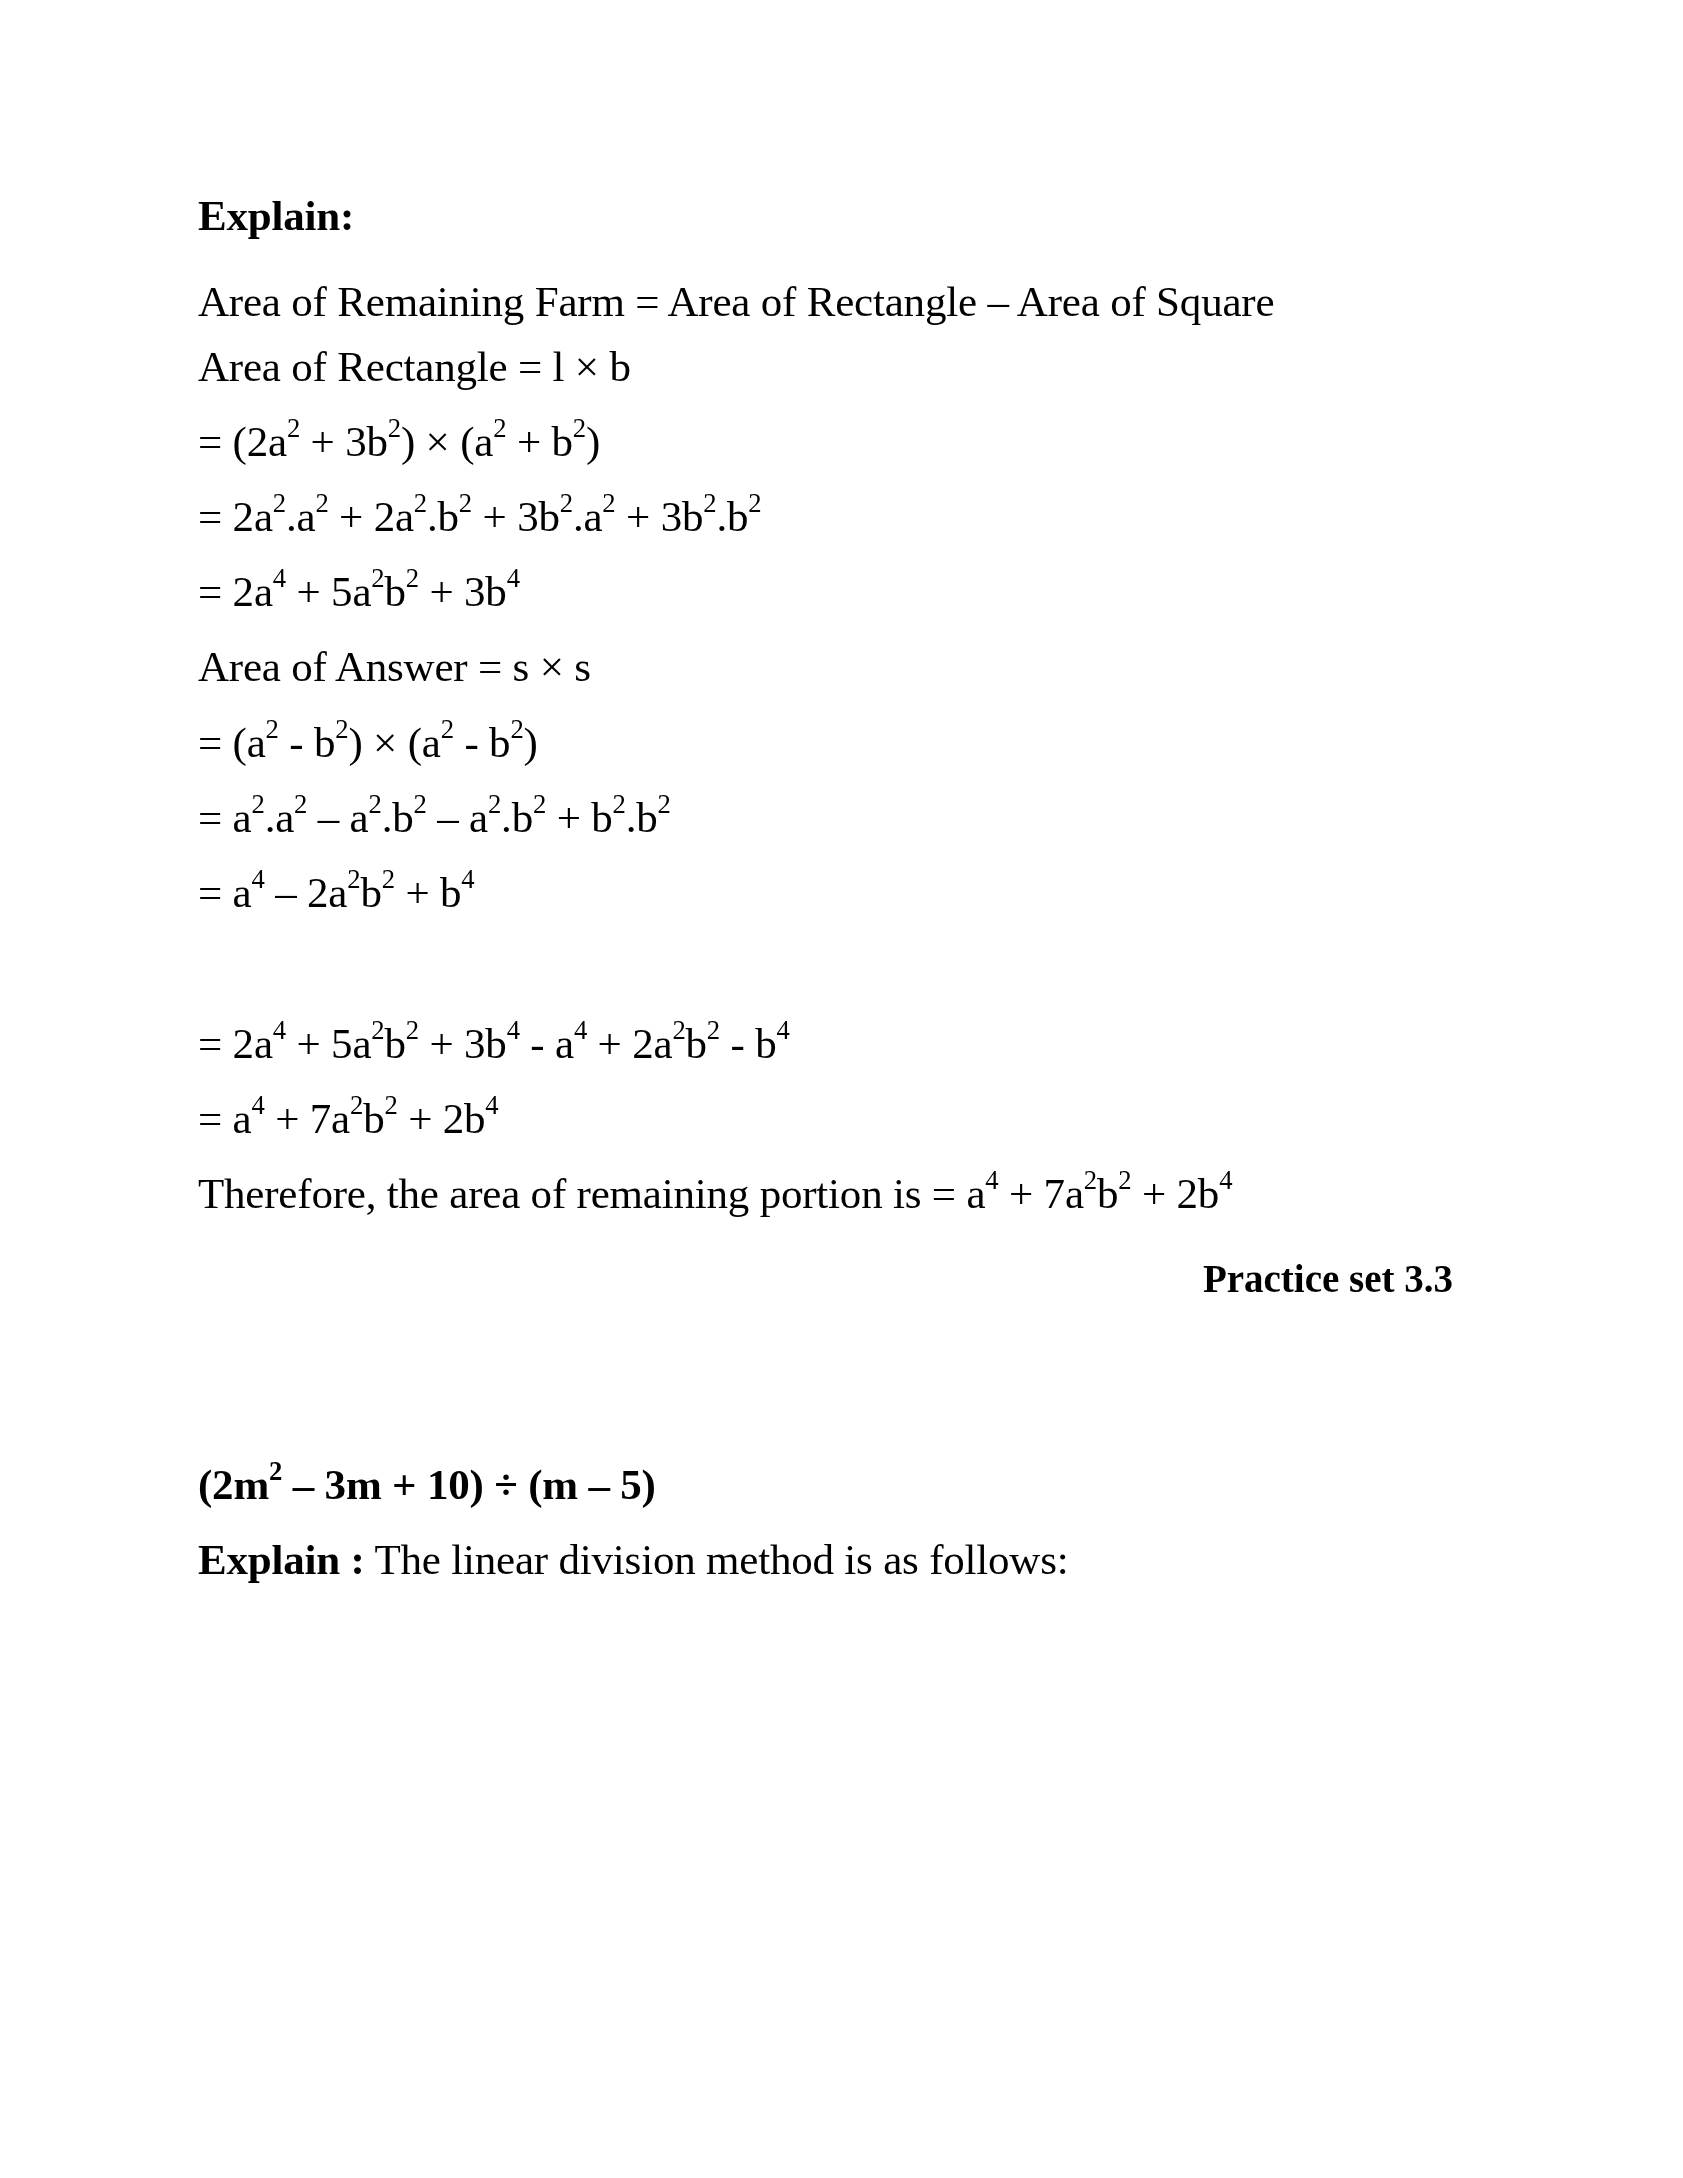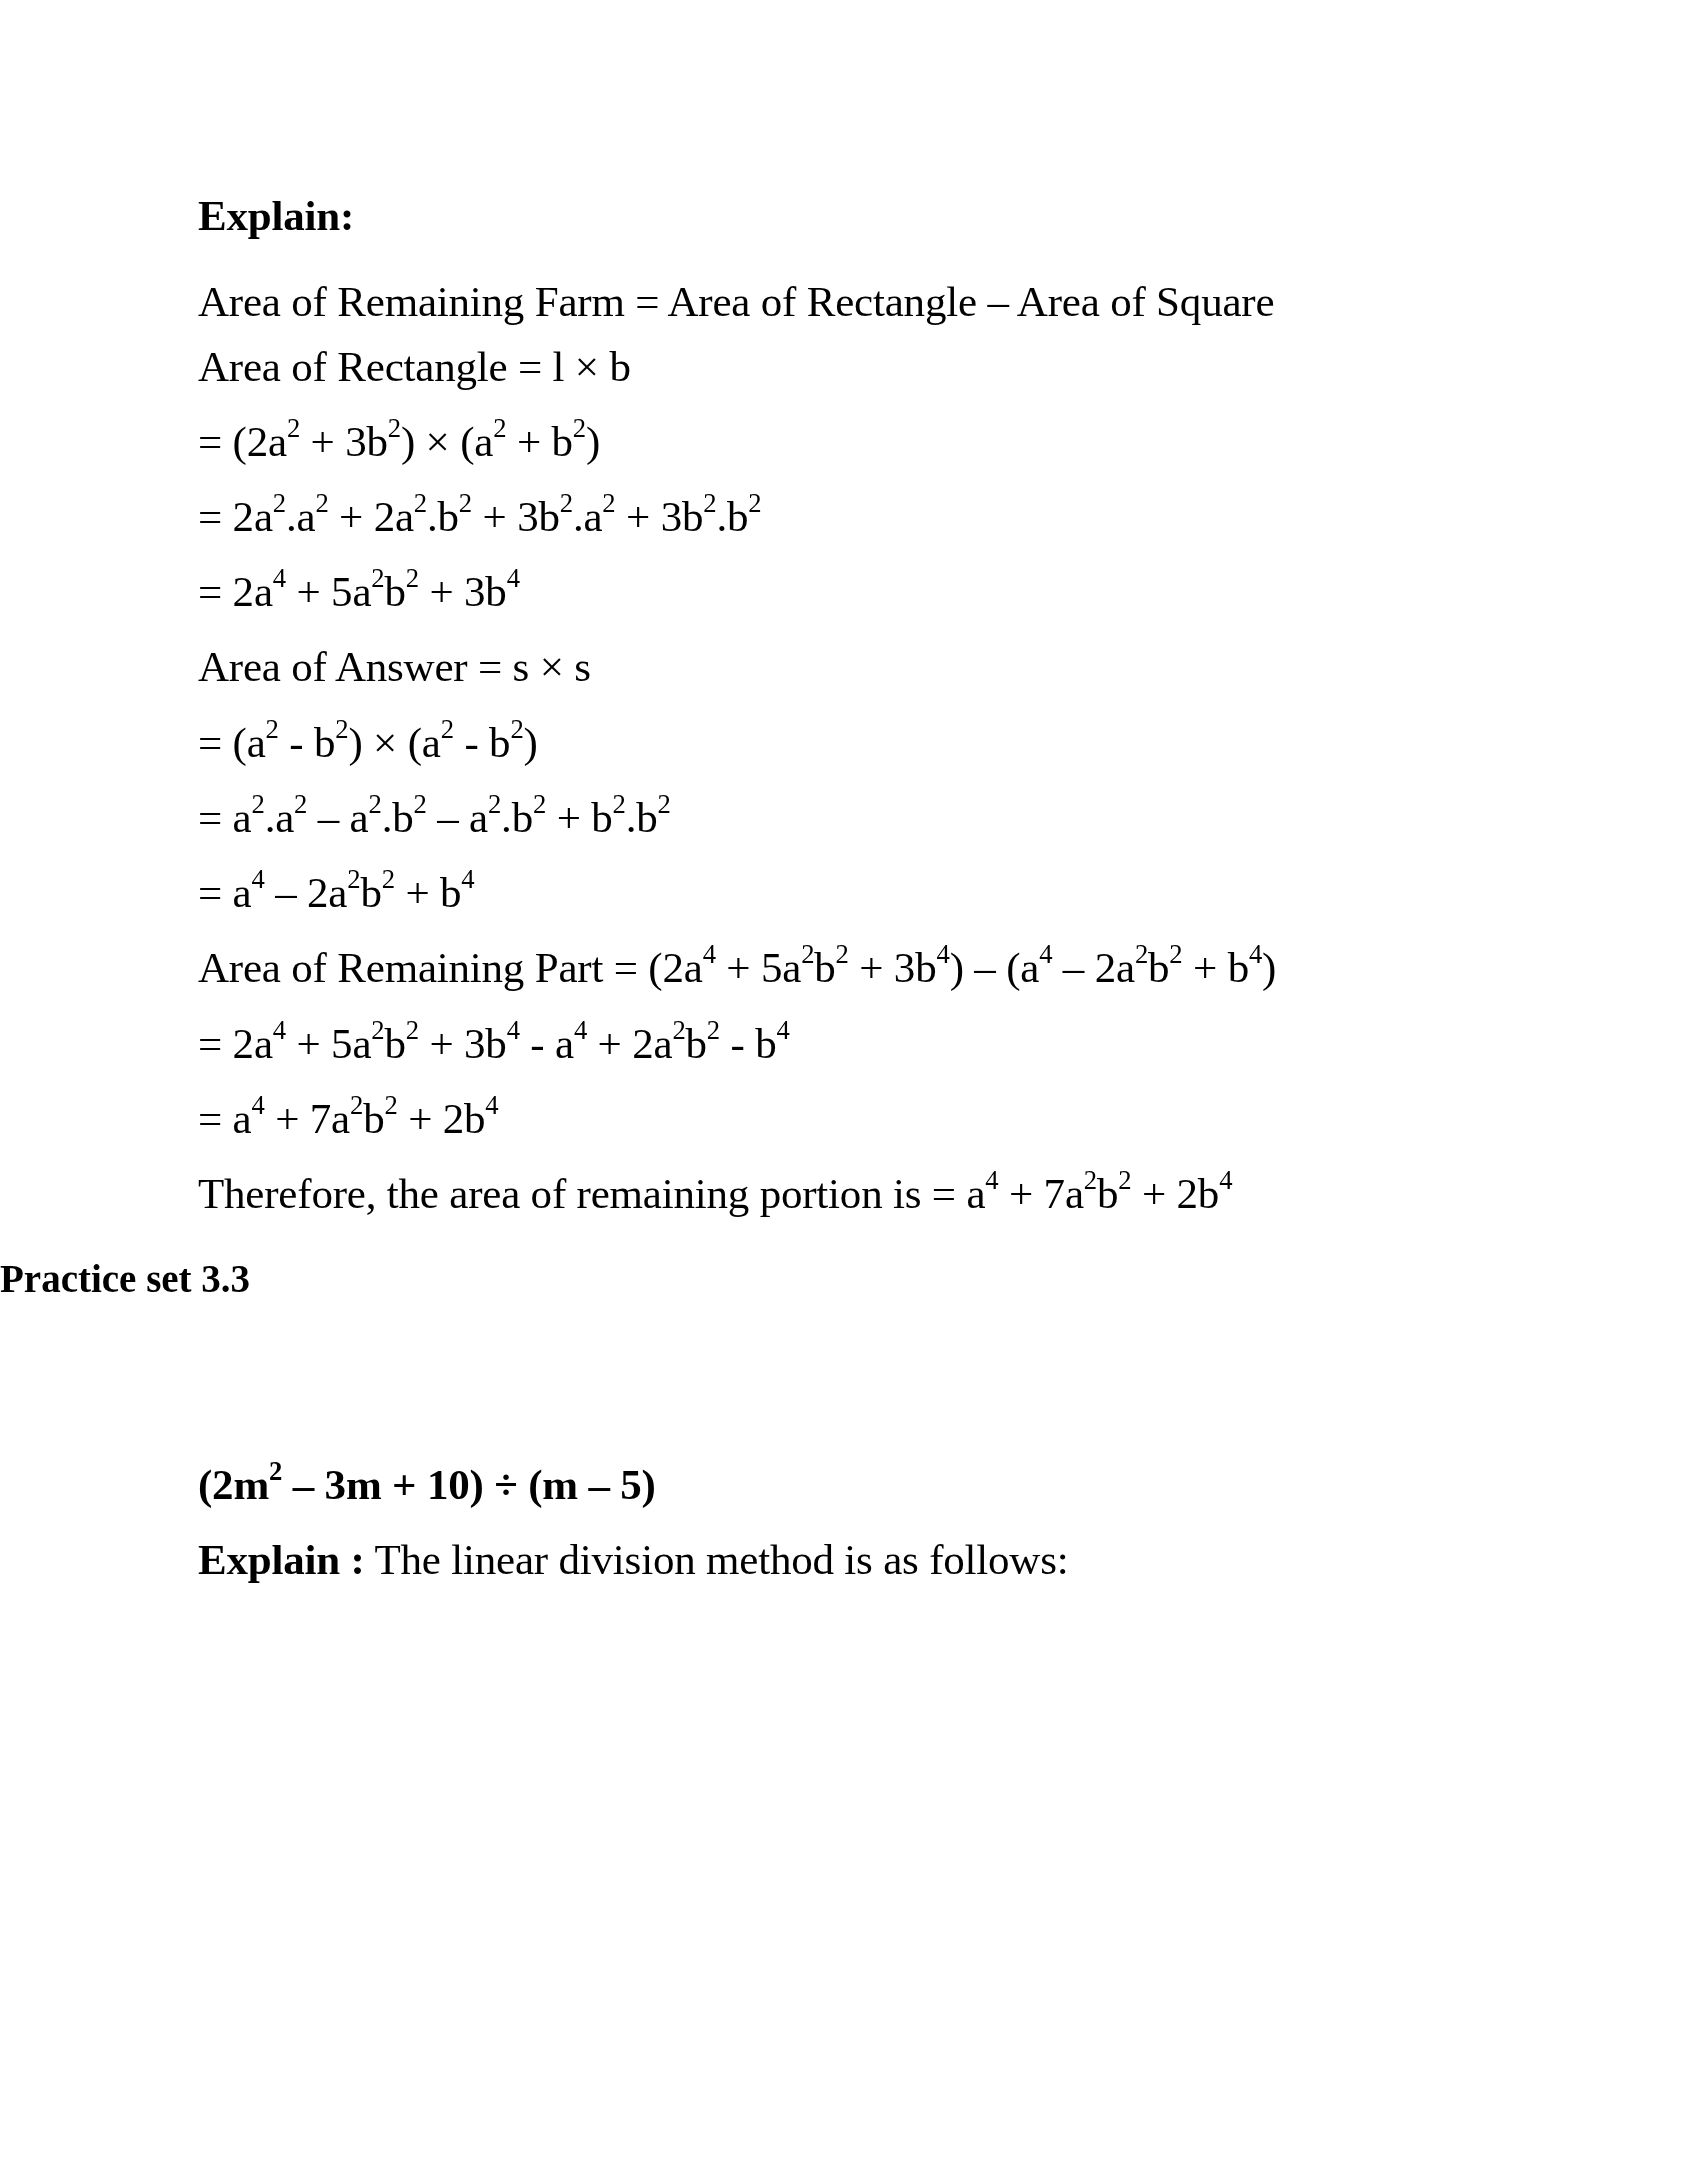--- a/index.html
+++ b/index.html
@@ -34,21 +34,21 @@
       font-size: 0.62em;
       line-height: 0;
       position: relative;
       top: -0.15em;
       vertical-align: super;
     }
     .heading {
       position: absolute;
       left: 0;
       width: 1453px;
-      text-align: left;
+      text-align: right;
       font-size: 39px;
       font-weight: bold;
       line-height: 44px;
     }
     .question {
       position: absolute;
       left: 198px;
       width: 1277px;
       font-size: 33px;
       font-weight: bold;
@@ -68,21 +68,20 @@
 
   <div class="line" style="top:422px;">= (2a<sup>2</sup> + 3b<sup>2</sup>) × (a<sup>2</sup> + b<sup>2</sup>)</div>
   <div class="line" style="top:497px;">= 2a<sup>2</sup>.a<sup>2</sup> + 2a<sup>2</sup>.b<sup>2</sup> + 3b<sup>2</sup>.a<sup>2</sup> + 3b<sup>2</sup>.b<sup>2</sup></div>
   <div class="line" style="top:572px;">= 2a<sup>4</sup> + 5a<sup>2</sup>b<sup>2</sup> + 3b<sup>4</sup></div>
 
   <div class="line" style="top:647px;">Area of Answer = s × s</div>
 
   <div class="line" style="top:723px;">= (a<sup>2</sup> - b<sup>2</sup>) × (a<sup>2</sup> - b<sup>2</sup>)</div>
   <div class="line" style="top:798px;">= a<sup>2</sup>.a<sup>2</sup> – a<sup>2</sup>.b<sup>2</sup> – a<sup>2</sup>.b<sup>2</sup> + b<sup>2</sup>.b<sup>2</sup></div>
   <div class="line" style="top:873px;">= a<sup>4</sup> – 2a<sup>2</sup>b<sup>2</sup> + b<sup>4</sup></div>
-  <div class="line" style="top:948px;">Area of Remaining Part = (2a<sup>4</sup> + 5a<sup>2</sup>b<sup>2</sup> + 3b<sup>4</sup>) – (a<sup>4</sup> – 2a<sup>2</sup>b<sup>2</sup> + b<sup>4</sup>)</div>
   <div class="line" style="top:1024px;">= 2a<sup>4</sup> + 5a<sup>2</sup>b<sup>2</sup> + 3b<sup>4</sup> - a<sup>4</sup> + 2a<sup>2</sup>b<sup>2</sup> - b<sup>4</sup></div>
   <div class="line" style="top:1099px;">= a<sup>4</sup> + 7a<sup>2</sup>b<sup>2</sup> + 2b<sup>4</sup></div>
   <div class="line" style="top:1174px;">Therefore, the area of remaining portion is = a<sup>4</sup> + 7a<sup>2</sup>b<sup>2</sup> + 2b<sup>4</sup></div>
 
   <div class="heading" style="top:1257px;">Practice set 3.3</div>
 
 
   <div class="line bold" style="top:1465px;">(2m<sup>2</sup> – 3m + 10) ÷ (m – 5)</div>
 
   <div class="line" style="top:1540px;">

